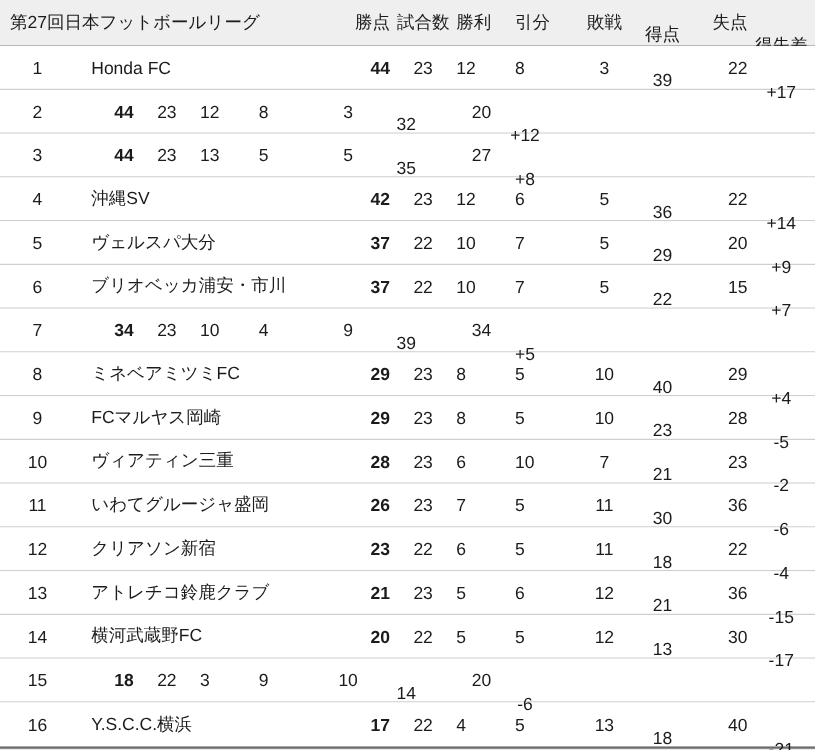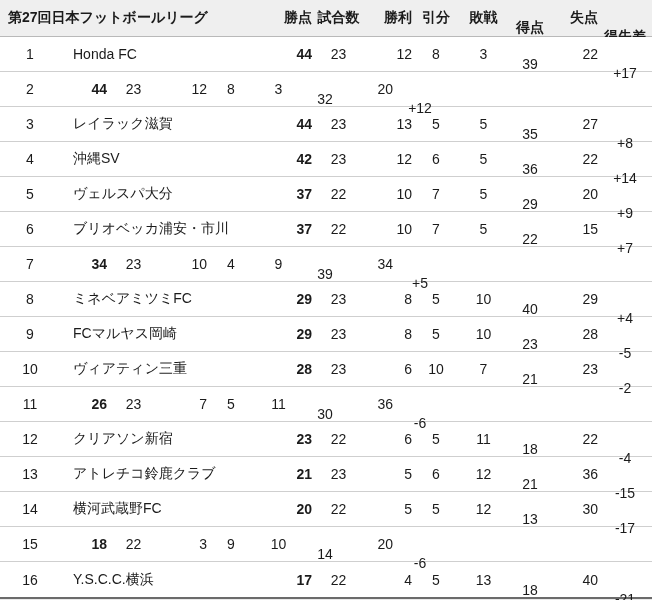--- a/index.html
+++ b/index.html
@@ -21,21 +21,21 @@
     display: flex;
     flex-direction: column;
   }
   .header-row {
     height: 37px;
     box-sizing: border-box;
     background: #efefef;
     border-bottom: 1px solid #b9b9b9;
     display: flex;
     align-items: center;
-    font-weight: 700;
+    font-weight: 400;
     font-size: 14px;
   }
   .rows {
     background: #ffffff;
     border-bottom: 2px solid #6b6b6b;
   }
   .row {
     height: 35px;
     box-sizing: border-box;
     display: flex;
@@ -51,22 +51,22 @@
     box-sizing: border-box;
     white-space: nowrap;
     overflow: hidden;
   }
   
   .c-title { width: 265px; padding-left: 8px; text-align: left; }
   .c-rank  { width: 60px;  text-align: center; }
   .c-team  { width: 205px; text-align: left; padding-left: 13px; }
   .c-pts   { width: 47px;  text-align: right; }
   .c-pld   { width: 53px;  text-align: center; }
-  .c-win   { width: 47px;  text-align: right; }
-  .c-drw   { width: 48px;  text-align: center; }
+  .c-win   { width: 47px;  text-align: left; }
+  .c-drw   { width: 48px;  }
   .c-los   { width: 47px;  text-align: center; }
   .c-gf    { width: 46px;  text-align: center; margin-top: 20px; }
   .c-ga    { width: 45px;  text-align: right; }
   .c-gd    { width: 54px;  text-align: center; margin-top: 38px; }
   .bold    { font-weight: 700; }
 </style>
 </head>
 <body>
 
 <div class="league-table">
@@ -104,21 +104,20 @@
     <div class="cell c-win">12</div>
     <div class="cell c-drw">8</div>
     <div class="cell c-los">3</div>
     <div class="cell c-gf">32</div>
     <div class="cell c-ga">20</div>
     <div class="cell c-gd">+12</div>
   </div>
 
   <div class="row">
     <div class="cell c-rank">3</div>
-    <div class="cell c-team">レイラック滋賀</div>
     <div class="cell c-pts bold">44</div>
     <div class="cell c-pld">23</div>
     <div class="cell c-win">13</div>
     <div class="cell c-drw">5</div>
     <div class="cell c-los">5</div>
     <div class="cell c-gf">35</div>
     <div class="cell c-ga">27</div>
     <div class="cell c-gd">+8</div>
   </div>
 
@@ -207,20 +206,21 @@
     <div class="cell c-win">6</div>
     <div class="cell c-drw">10</div>
     <div class="cell c-los">7</div>
     <div class="cell c-gf">21</div>
     <div class="cell c-ga">23</div>
     <div class="cell c-gd">-2</div>
   </div>
 
   <div class="row">
     <div class="cell c-rank">11</div>
+    <div class="cell c-team">いわてグルージャ盛岡</div>
     <div class="cell c-pts bold">26</div>
     <div class="cell c-pld">23</div>
     <div class="cell c-win">7</div>
     <div class="cell c-drw">5</div>
     <div class="cell c-los">11</div>
     <div class="cell c-gf">30</div>
     <div class="cell c-ga">36</div>
     <div class="cell c-gd">-6</div>
   </div>
 

